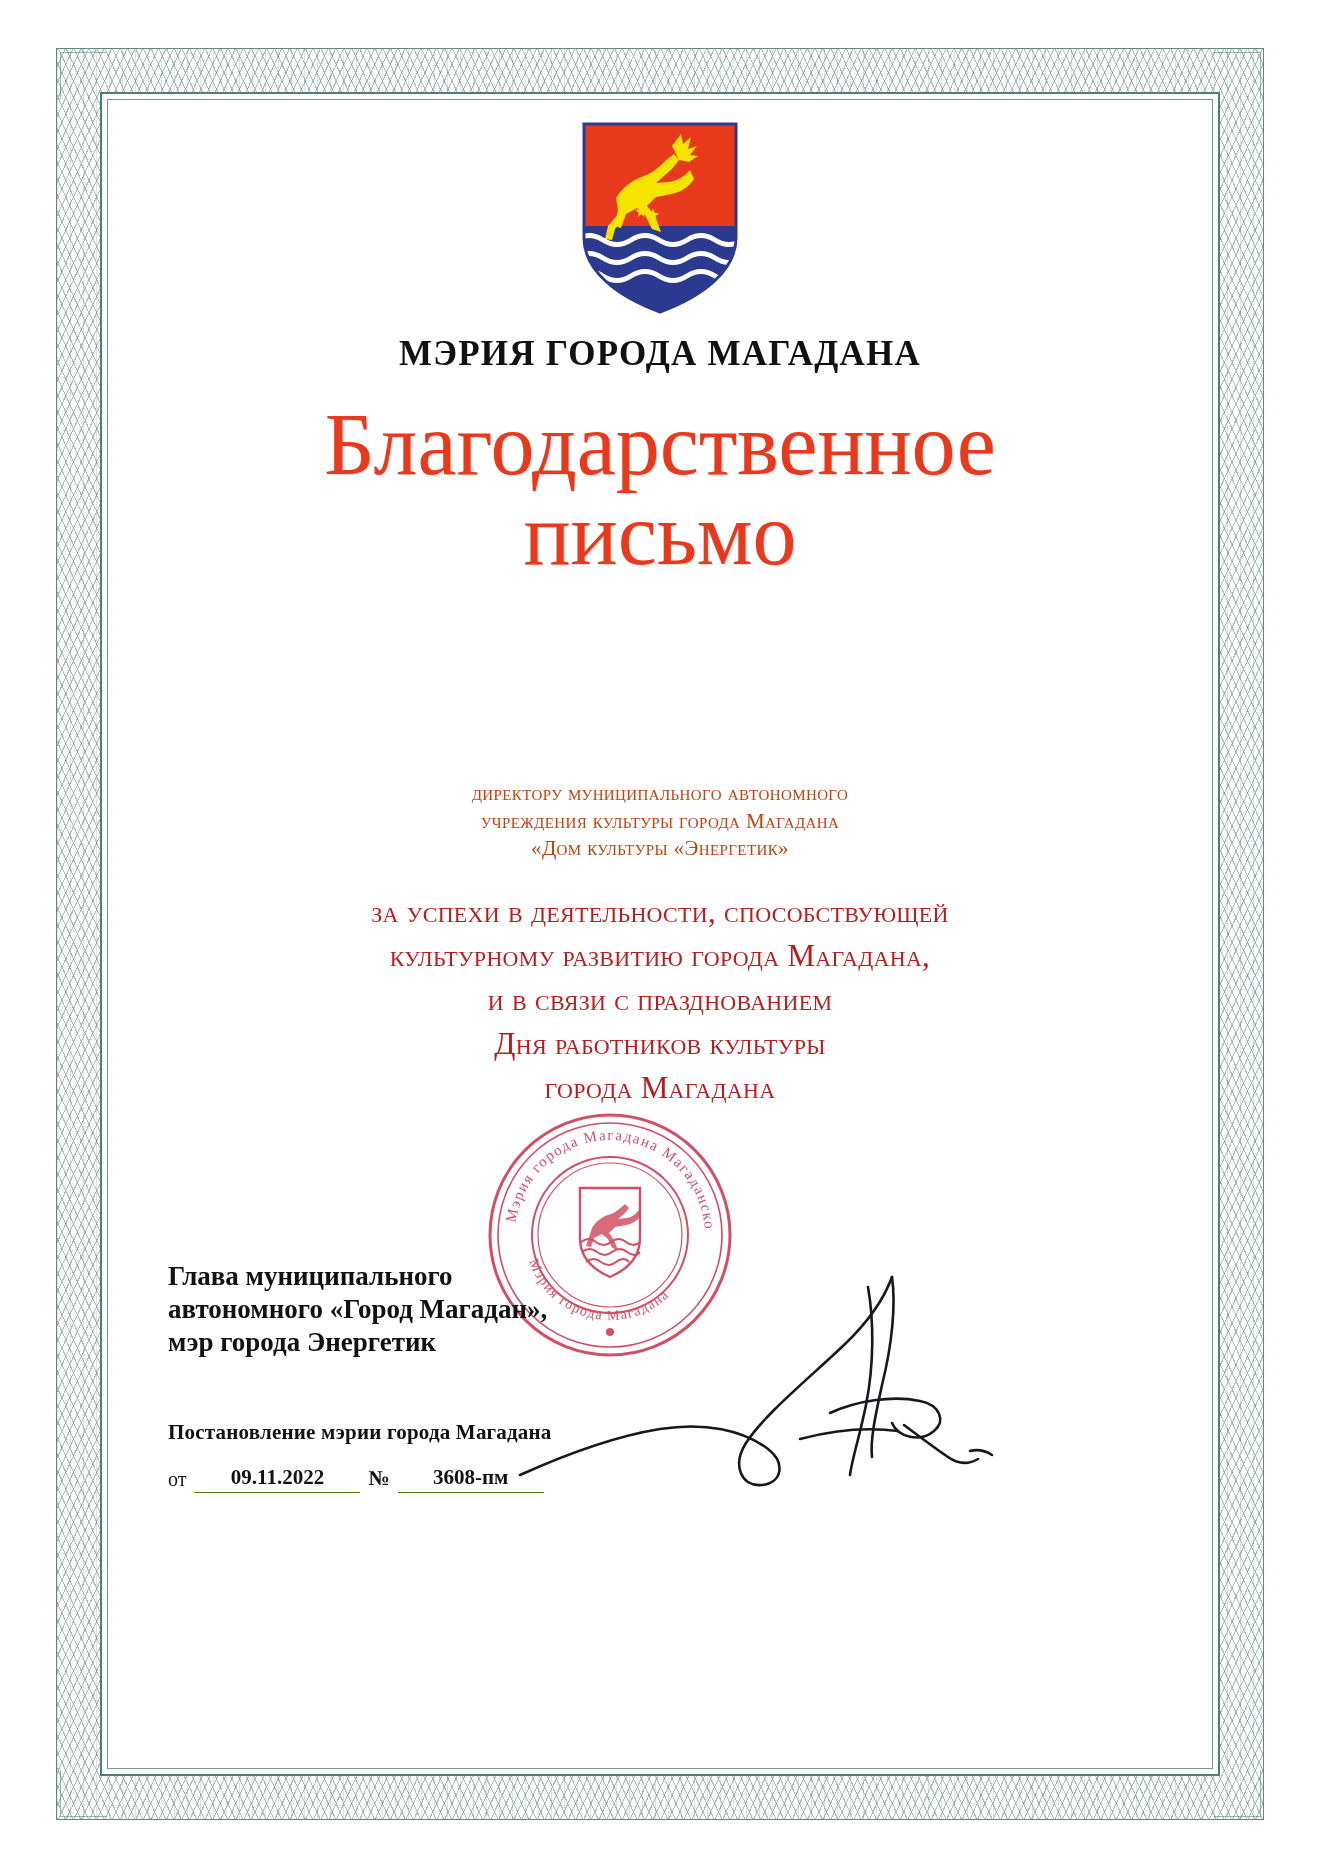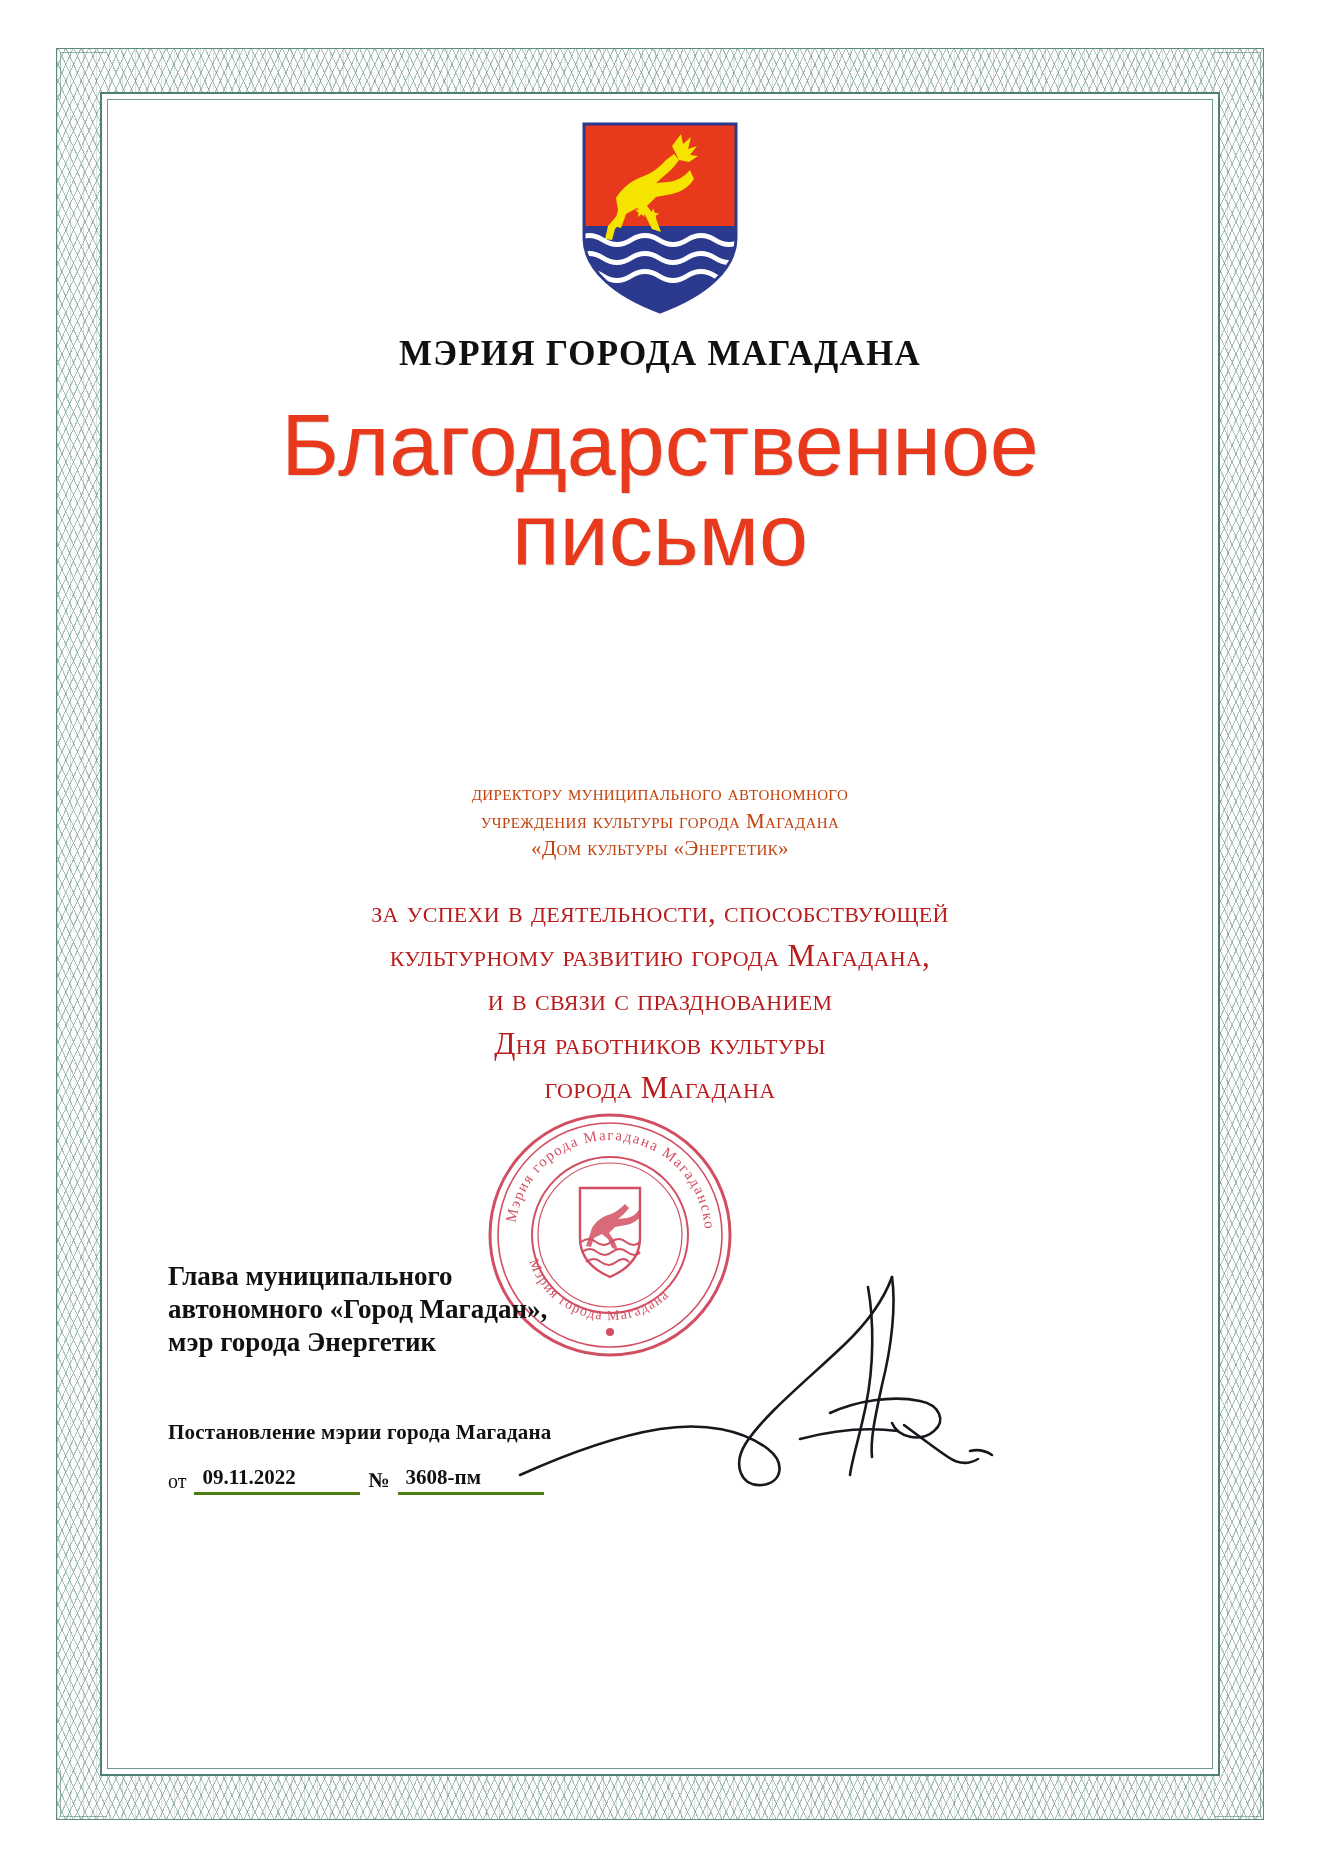--- a/index.html
+++ b/index.html
@@ -125,21 +125,21 @@
     color: #111111;
   }
 
   .title {
     position: absolute;
     top: 280px;
     left: 0;
     width: 100%;
     text-align: center;
     color: #e8391c;
-    font-family: Liberation Sans, sans-serif;
+    font-family: Liberation Serif, serif;
     font-size: 88px;
     line-height: 1.02;
     letter-spacing: 0px;
     text-shadow: 1px 1px 0 rgba(120,120,120,0.25);
   }
   .title span { display: block; }
 
   
   .recipient {
     position: absolute;
@@ -221,21 +221,22 @@
   }
   .footer .line2 {
     display: flex;
     align-items: flex-end;
     gap: 8px;
     font-weight: bold;
   }
   .footer .ot { font-weight: normal; font-size: 20px; padding-bottom: 2px; font-family: Liberation Serif, serif;}
   .footer .field {
     min-width: 150px;
-    border-bottom: 3px solid #4d7c0f;
+    border-bottom: 1px solid #4d7c0f;
+    text-align: center;
     padding: 0 8px 2px 8px;
   }
   .footer .num { padding-bottom: 2px; }
   .footer .field.num-field { min-width: 130px; }
 </style>
 </head>
 <body>
 
 <div class="page">
 

